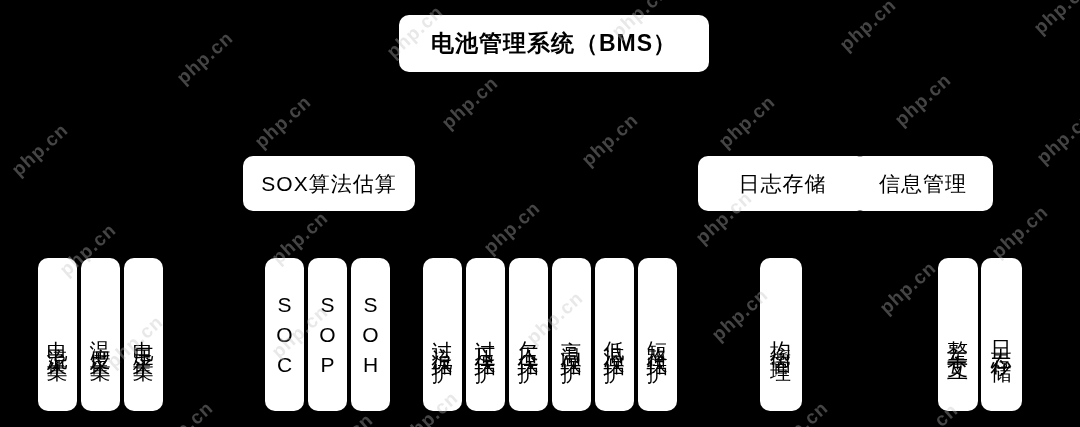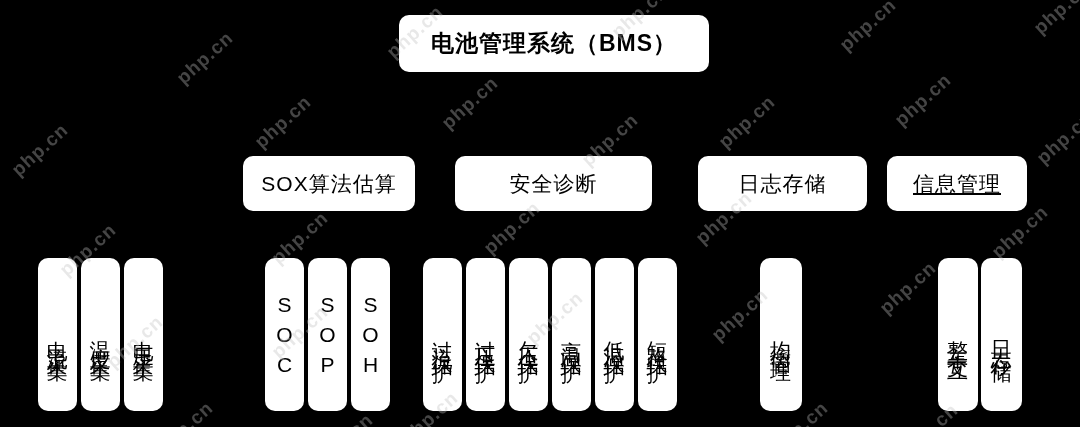--- a/index.html
+++ b/index.html
@@ -31,23 +31,22 @@
 </head>
 <body>
 
 <div class="stage">
 
   <div class="nodes">
 
     <div class="box rootbox" style="left:399px;top:15px;width:310px;height:57px;font-weight:bold;">电池管理系统（BMS）</div>
 
     <div class="box hbox" style="left:243px;top:156px;width:172px;height:55px;">SOX算法估算</div>
-    <div class="box hbox" style="left:455px;top:156px;width:197px;height:55px;">安全诊断</div>
     <div class="box hbox" style="left:698px;top:156px;width:169px;height:55px;">日志存储</div>
-    <div class="box hbox" style="left:887px;top:156px;width:140px;height:55px;text-decoration:underline;">信息管理</div>
+    <div class="box hbox" style="left:853px;top:156px;width:140px;height:55px;">信息管理</div>
 
     <div class="box vbox" style="left:38px;top:258px;width:39px;height:153px;">电流采集</div>
     <div class="box vbox" style="left:81px;top:258px;width:39px;height:153px;">温度采集</div>
     <div class="box vbox" style="left:124px;top:258px;width:39px;height:153px;">电压采集</div>
 
     <div class="box vbox" style="left:265px;top:258px;width:39px;height:153px;">SOC</div>
     <div class="box vbox" style="left:308px;top:258px;width:39px;height:153px;">SOP</div>
     <div class="box vbox" style="left:351px;top:258px;width:39px;height:153px;">SOH</div>
 
     <div class="box vbox" style="left:423px;top:258px;width:39px;height:153px;">过流保护</div>

